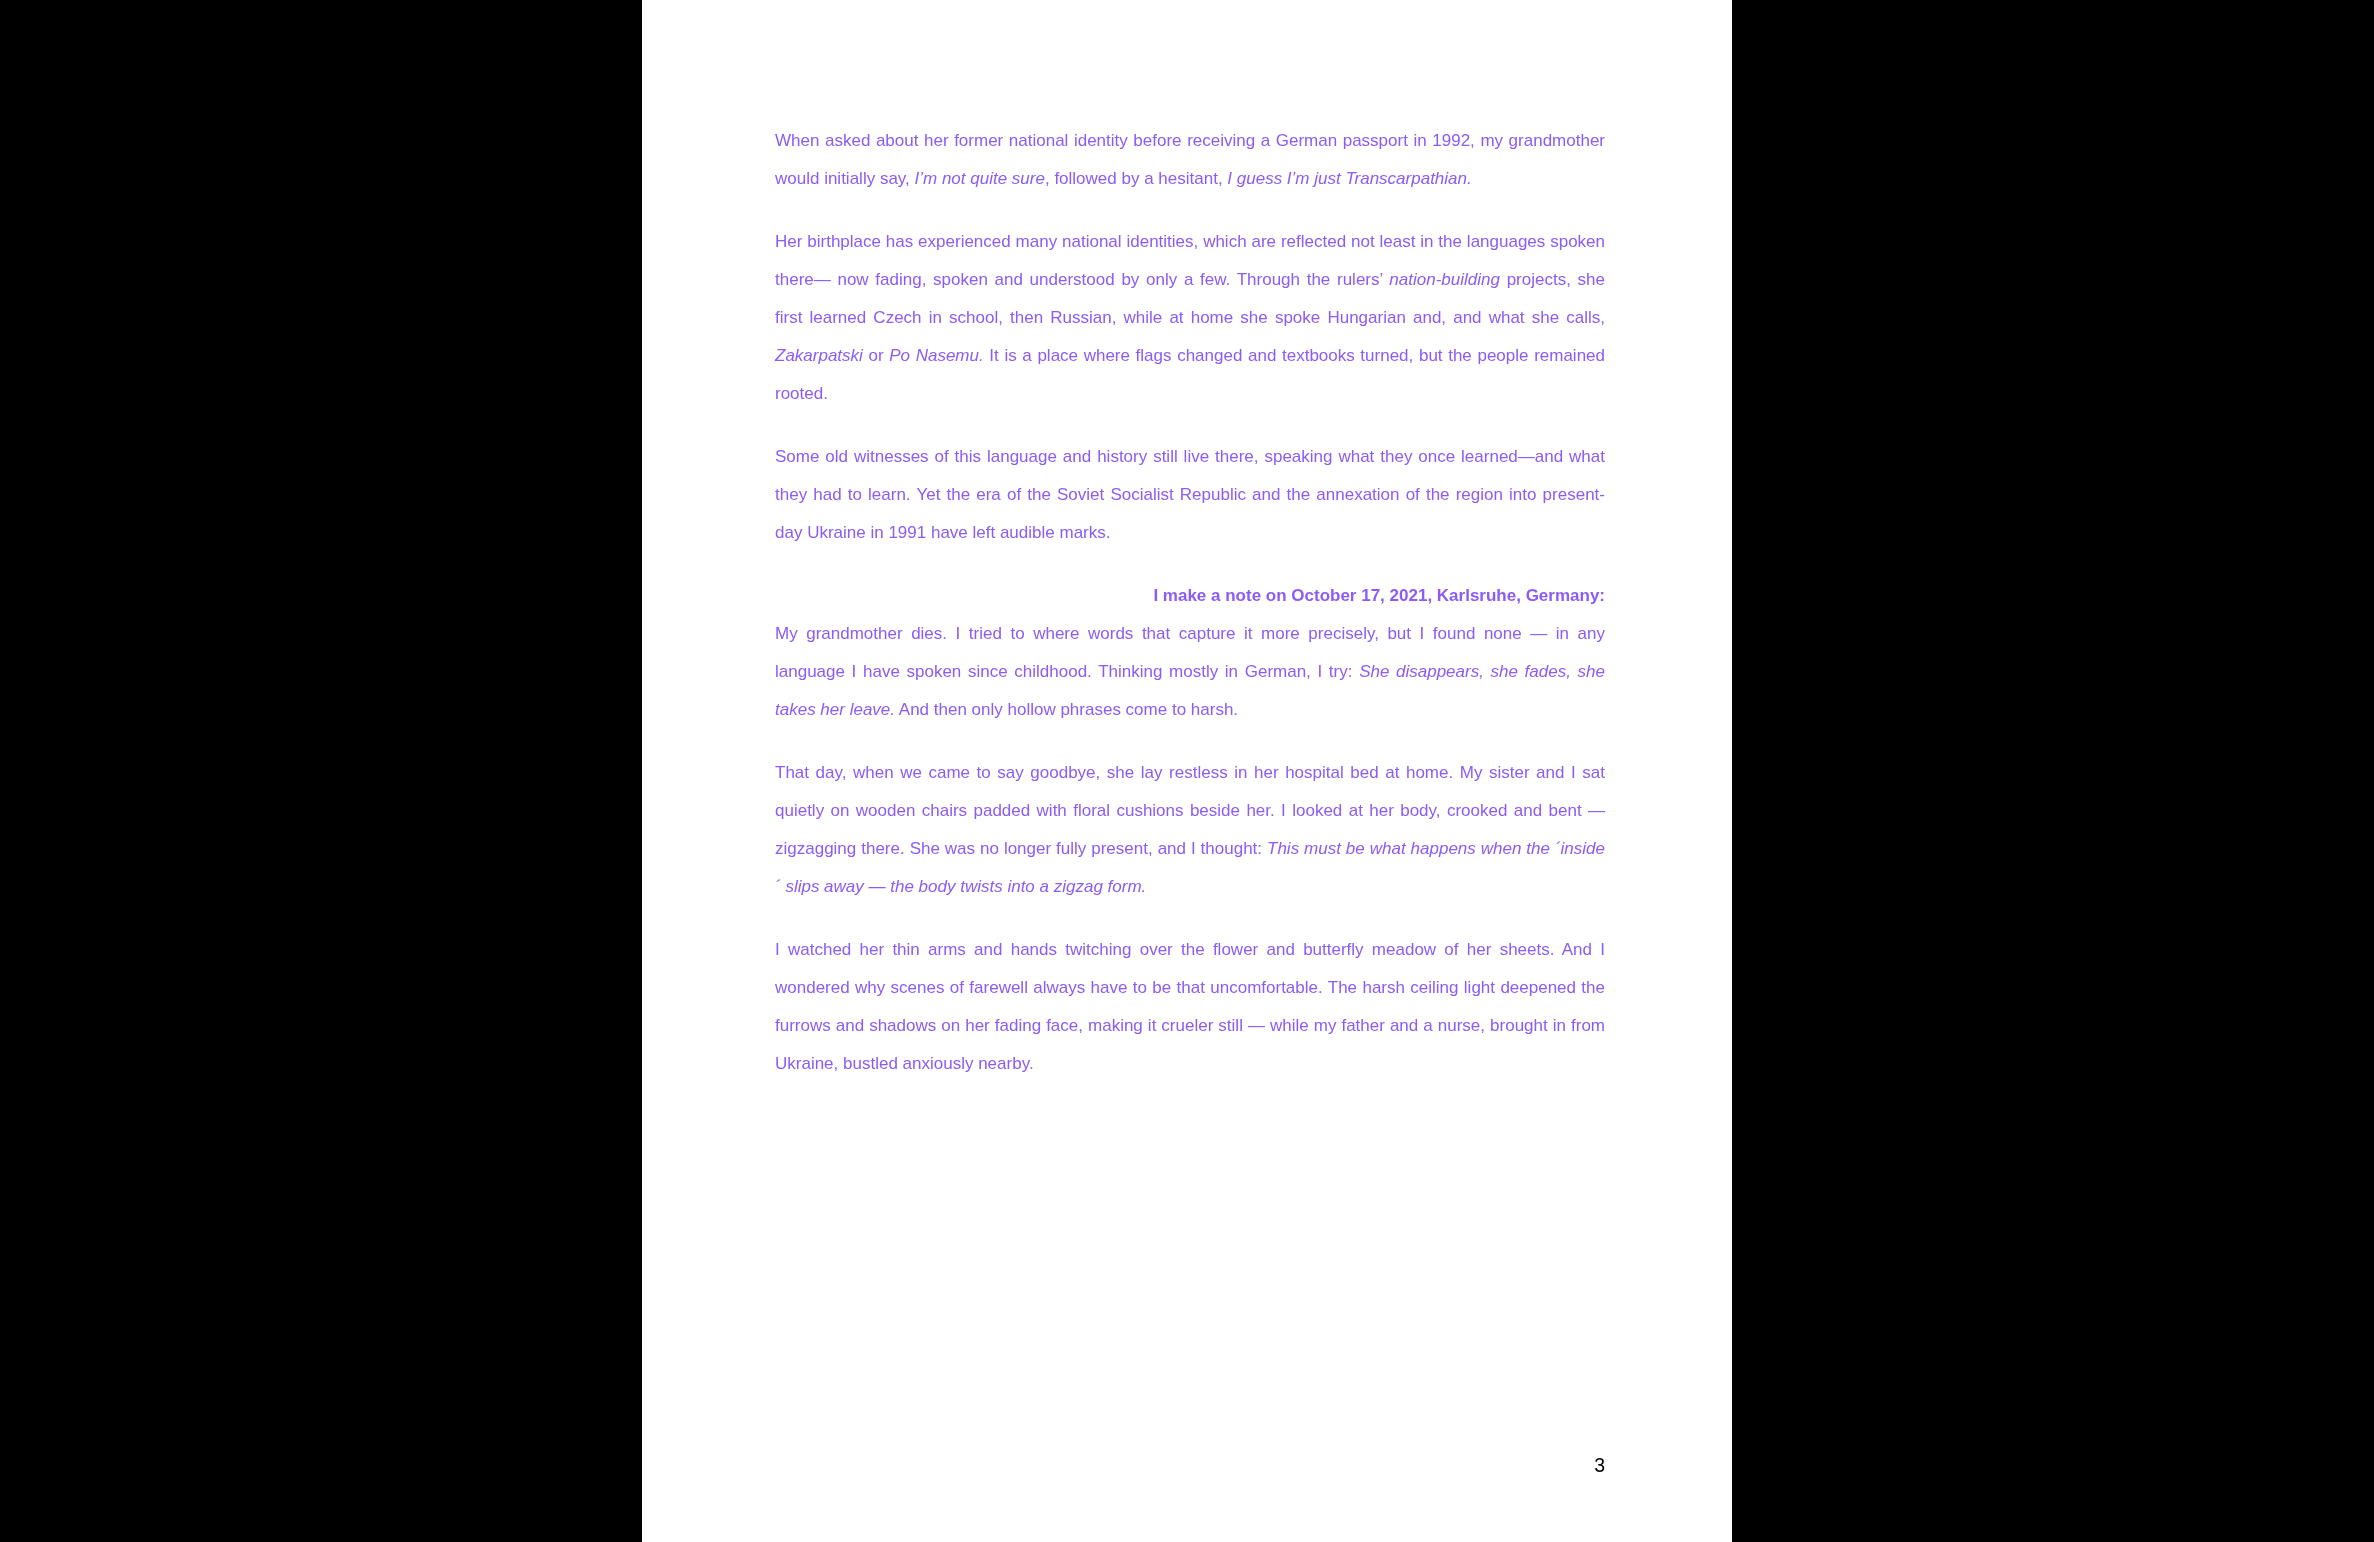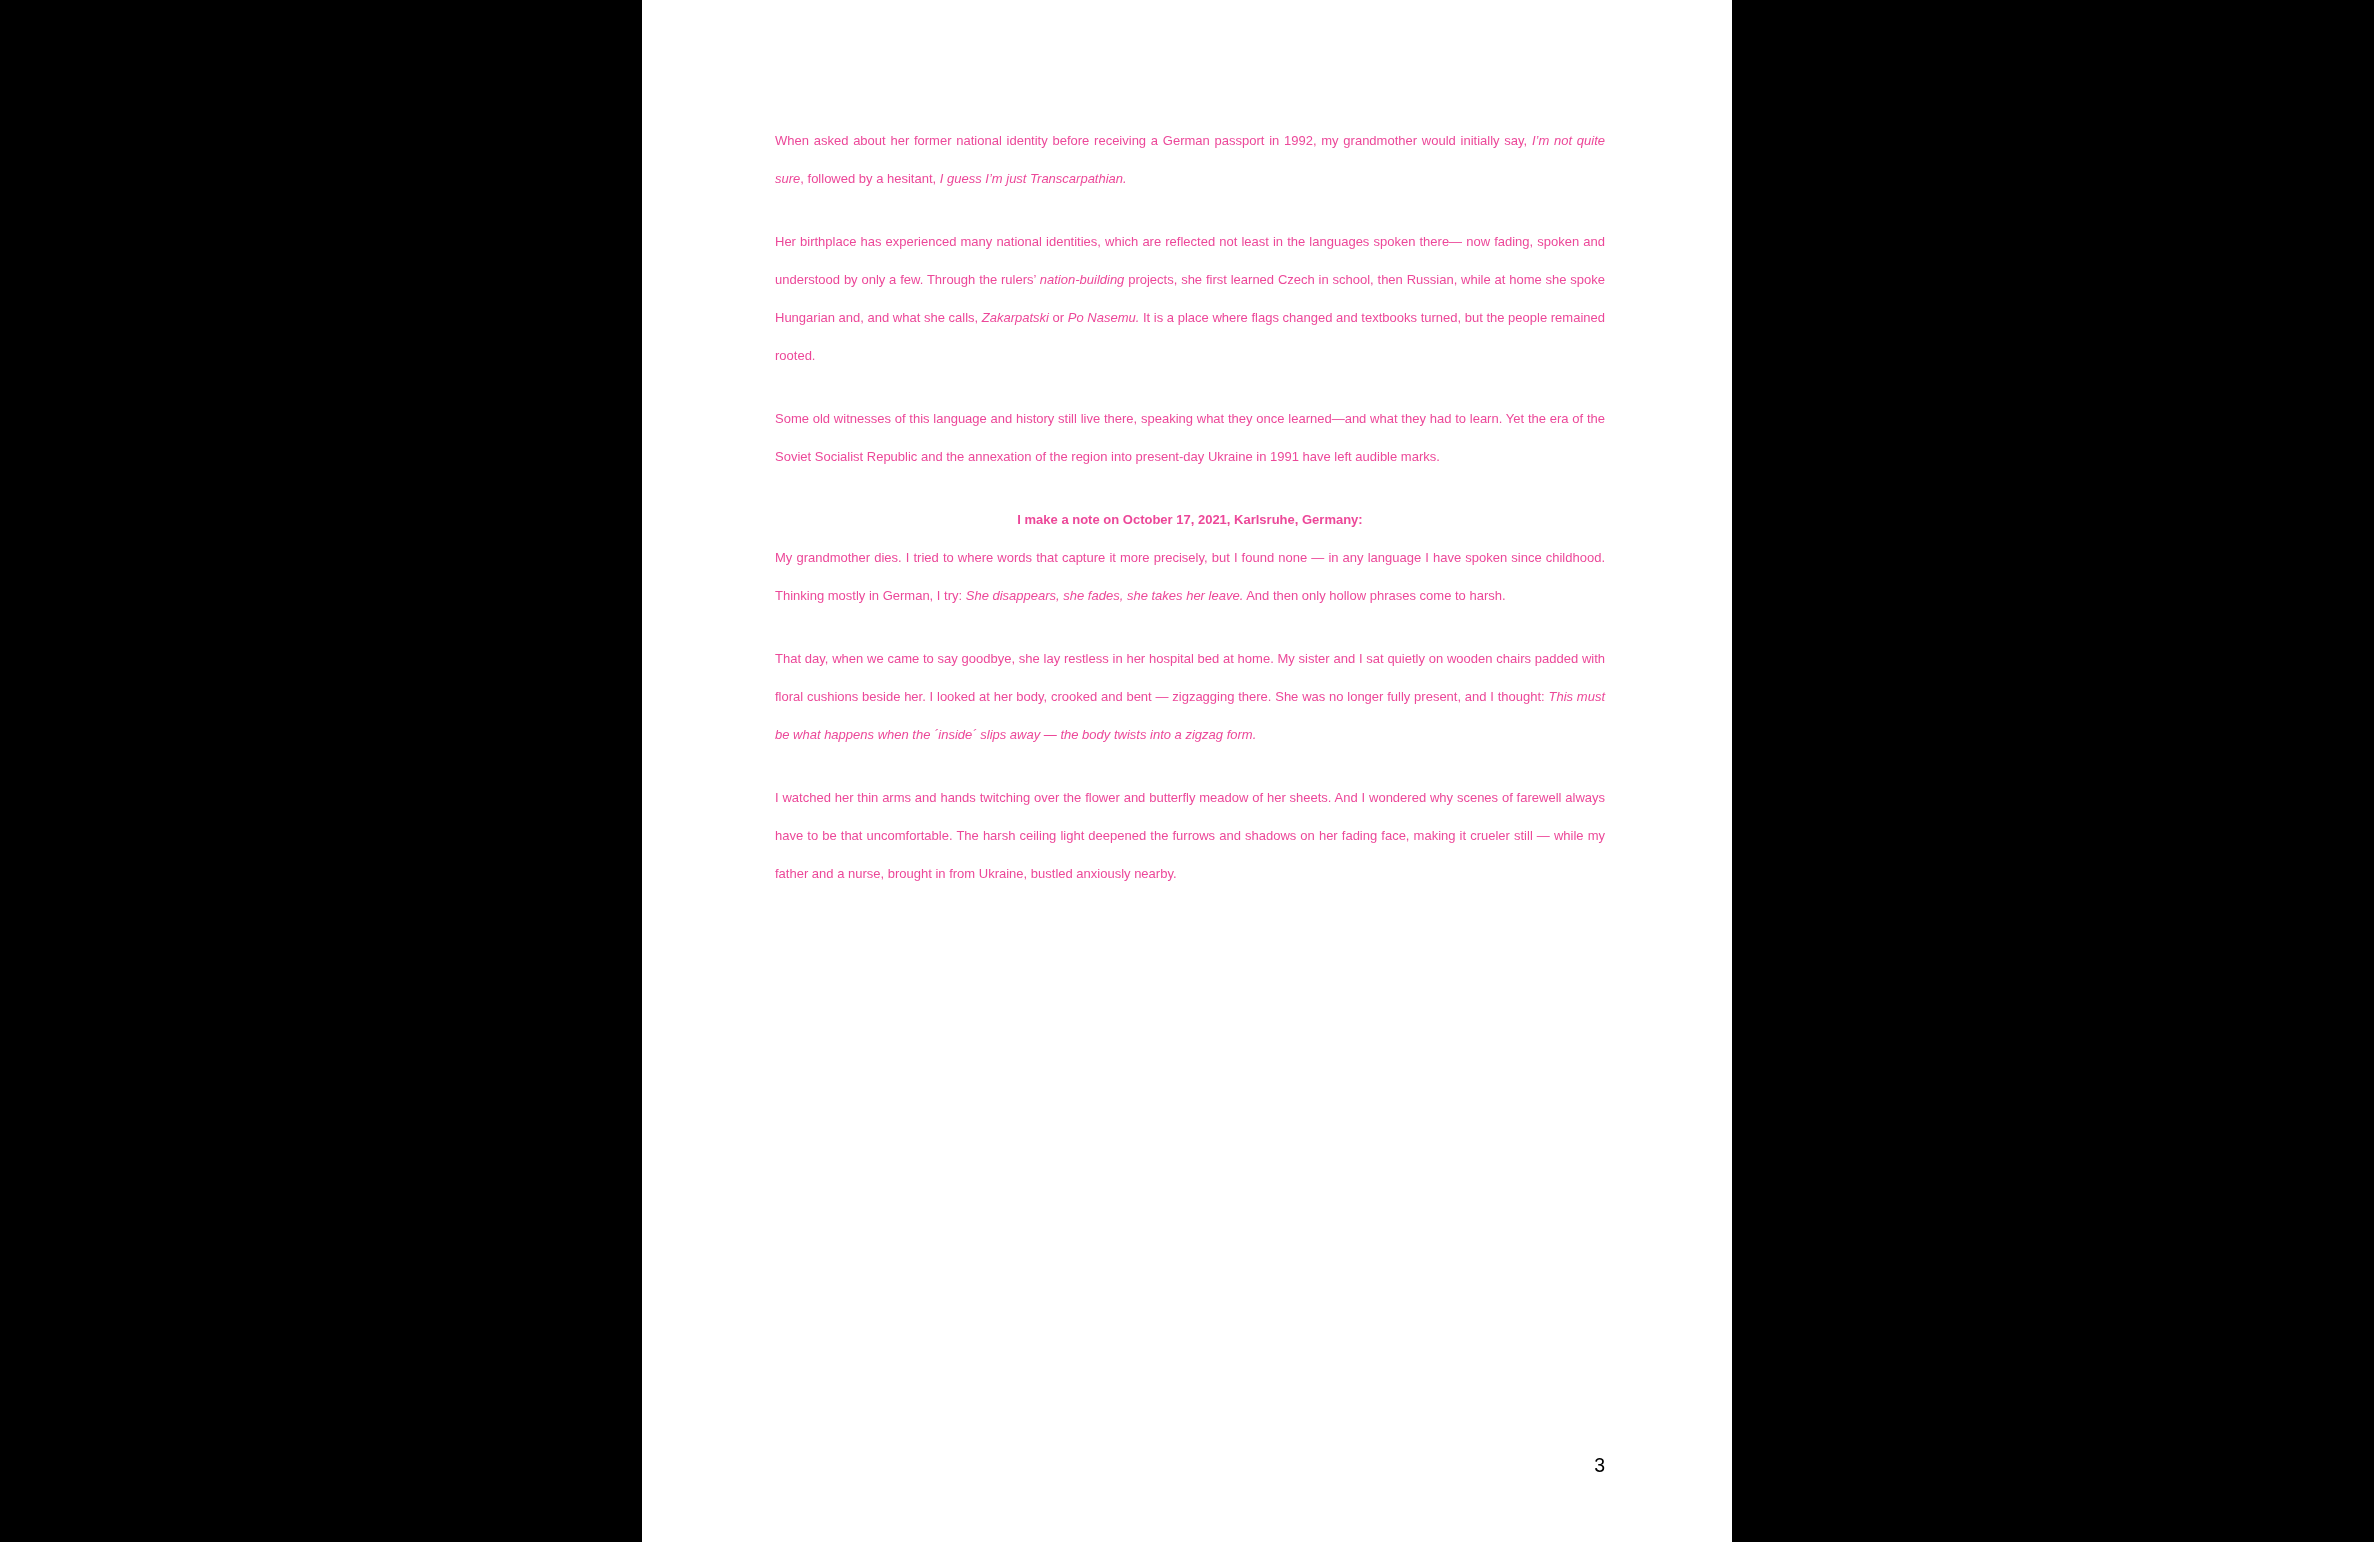--- a/index.html
+++ b/index.html
@@ -23,32 +23,32 @@
     top: 0;
     width: 1090px;
     height: 1543px;
     background: #ffffff;
   }
   .page-text {
     position: absolute;
     left: 133px;
     top: 122px;
     width: 830px;
-    color: #ec4899;
-    font-size: 13px;
+    color: #8b5cf6;
+    font-size: 17px;
     line-height: 38px;
     text-align: justify;
   }
   .page-text p {
     margin: 0 0 25px 0;
   }
   .page-text p.heading {
     font-weight: bold;
     margin-bottom: 0;
-    text-align: center;
+    text-align: right;
   }
   .run.italic { font-style: italic; }
   .run.bold   { font-weight: bold; }
   .page-number {
     position: absolute;
     top: 1446px;
     right: 127px;
     color: #000000;
     font-size: 19.5px;
     line-height: 38px;

